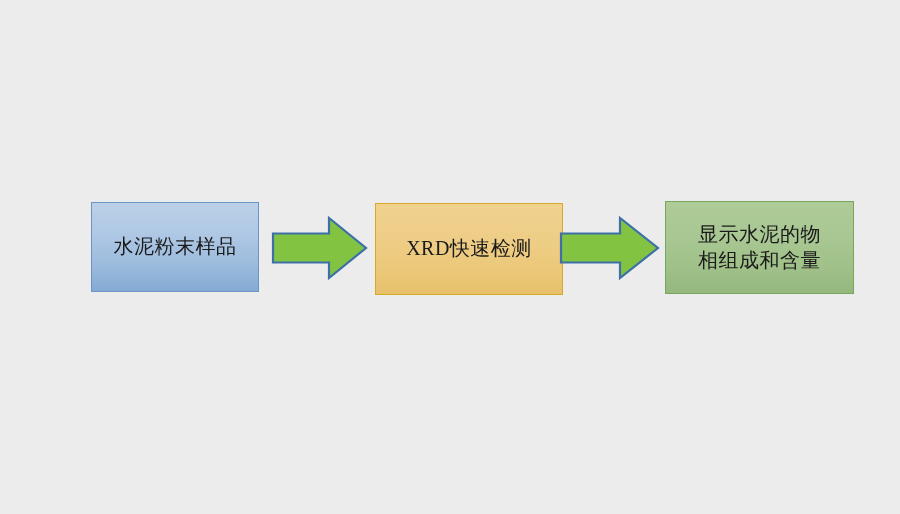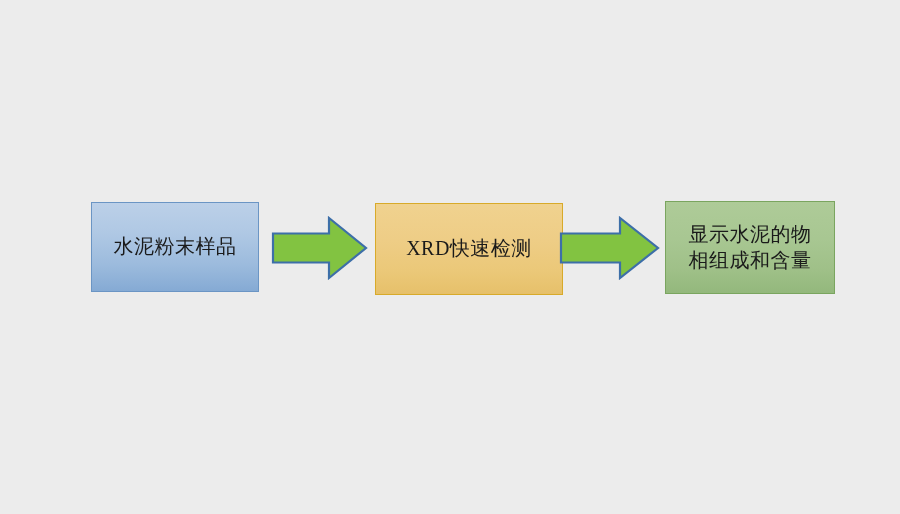--- a/index.html
+++ b/index.html
@@ -62,21 +62,21 @@
     height: 92px;
     border: 1px solid #d8aa2a;
     background: linear-gradient(to bottom, #f0d28f 0%, #eecd86 40%, #ebc878 75%, #e6c06a 100%);
     font-size: 20px;
   }
 
   
   #node-result {
     left: 637px;
     top: 201px;
-    width: 170px;
+    width: 189px;
     height: 93px;
     border: 1px solid #7aa55f;
     background: linear-gradient(to bottom, #aecb98 0%, #a8c792 40%, #9fc088 75%, #93b87c 100%);
     font-size: 20px;
   }
 
   
   .arrow {
     position: absolute;
     top: 216px;

